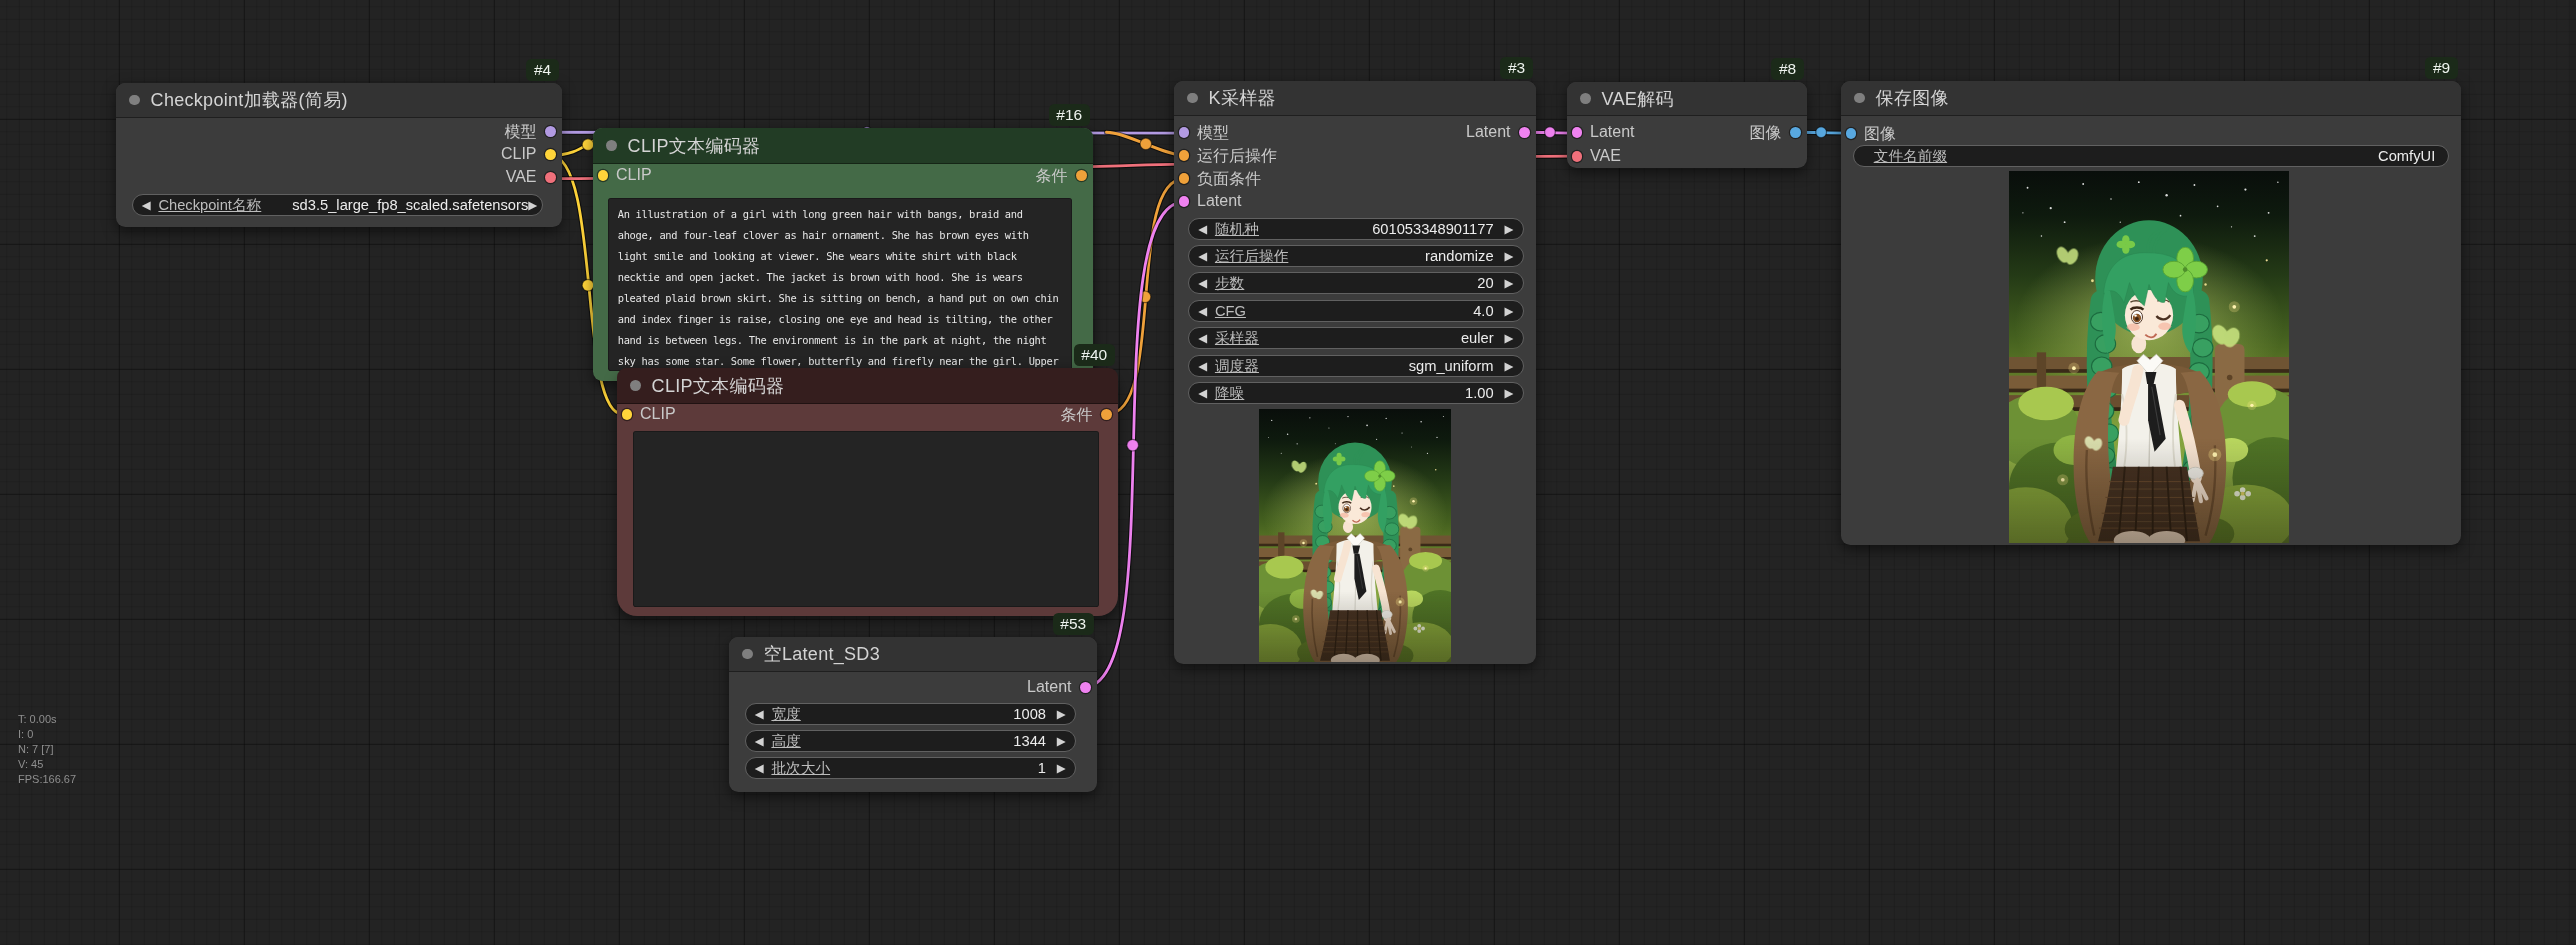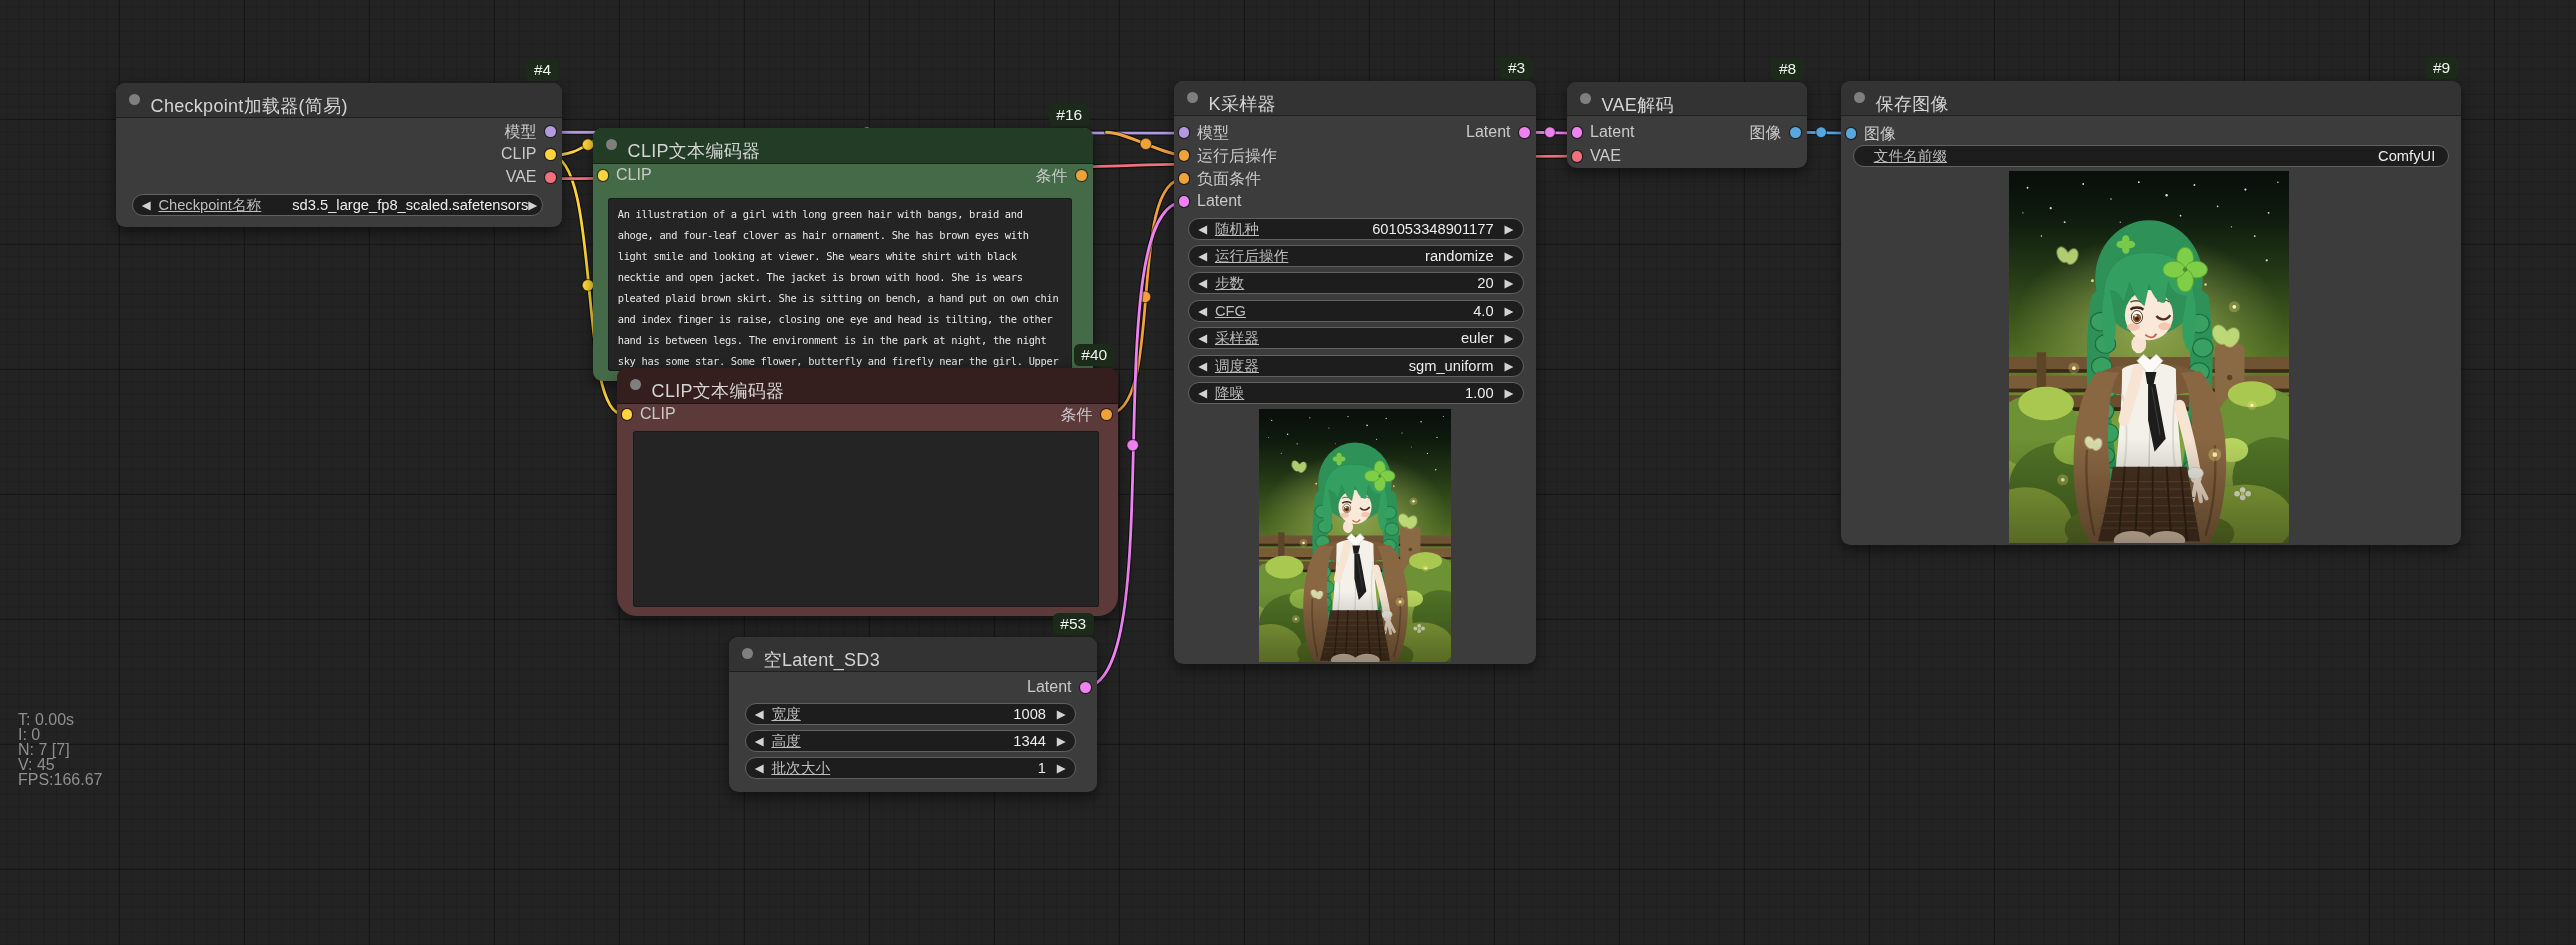--- a/index.html
+++ b/index.html
@@ -12,21 +12,21 @@
     background-size:125px 125px,125px 125px,12.5px 12.5px,12.5px 12.5px;
     background-position:-6.2px -6.2px;}
   #wires{position:absolute;inset:0;z-index:1;}
   .wirep{fill:none;stroke-width:3.6;stroke-linecap:round;}
   .wire-sh{fill:none;stroke:rgba(0,0,0,.55);stroke-width:6.5;stroke-linecap:round;}
   .ldot{stroke:rgba(0,0,0,.5);stroke-width:1.5;}
 
   .node{position:absolute;background:#3c3c3c;border-radius:9.3px;
     box-shadow:0 4.6px 12.4px rgba(0,0,0,.5);z-index:2;}
   .node .header{height:35px;background:#333333;border-radius:9.3px 9.3px 0 0;
-    display:flex;padding:11px 13px;
+    display:flex;align-items:center;padding:11px 13px;
     border-bottom:0.8px solid rgba(0,0,0,.38);box-sizing:border-box;}
   .tdot{width:10.8px;height:10.8px;border-radius:50%;background:#7f7f7f;margin-right:10.8px;flex:0 0 auto;}
   .title{font-size:18px;color:#d4d4d4;letter-spacing:0.3px;white-space:nowrap;}
   .badge{position:absolute;top:-24px;right:3.1px;background:#1b2a19;color:#eef3ee;
     font-size:15.5px;line-height:15.5px;padding:3.1px 7.7px;border-radius:5.4px;}
   .srow{position:absolute;left:0;right:0;height:23px;padding-left:8px;}
   .idot,.odot{width:10.8px;height:10.8px;border-radius:50%;position:absolute;top:6.2px;
     box-shadow:0 0 0 1.2px rgba(0,0,0,.45);}
   .idot{left:4.6px;} .odot{right:6.2px;}
   .ilabel{position:absolute;left:23px;top:2.3px;font-size:16px;color:#c9c9c9;white-space:nowrap;}
@@ -47,21 +47,21 @@
   .green-node .header{background:#223c25;}
   .red-node{background:#5d3a3a;border-radius:20px;}
   .red-node .header{background:#351e1e;}
   .txt{position:absolute;background:#242424;border-radius:3.1px;color:#e8e8e8;
     font-family:"DejaVu Sans Mono",monospace;font-size:10.4px;line-height:21px;
     letter-spacing:-0.3px;padding:6.2px 10px;box-sizing:border-box;white-space:pre-wrap;
     overflow:hidden;box-shadow:inset 0 0 0 0.8px rgba(0,0,0,.35);}
   .img-wrap{position:absolute;overflow:hidden;background:#101510;}
   .img-wrap svg{display:block;width:100%;height:100%;}
   .stats{position:absolute;left:18px;top:712px;z-index:3;color:#8f8f8f;
-    font-size:16px;line-height:15px;}
+    font-size:11px;line-height:15px;}
 </style>
 </head>
 <body>
 
 <div class="canvas">
 
   <svg id="wires" width="2576" height="946" viewBox="0 0 3334 1224">
     <g>
       <path class="wire-sh" d="M712,171 C917,171 1328,172 1533,172"></path>
       <path class="wirep" stroke="#b29ae2" d="M712,171 C917,171 1328,172 1533,172"></path>

